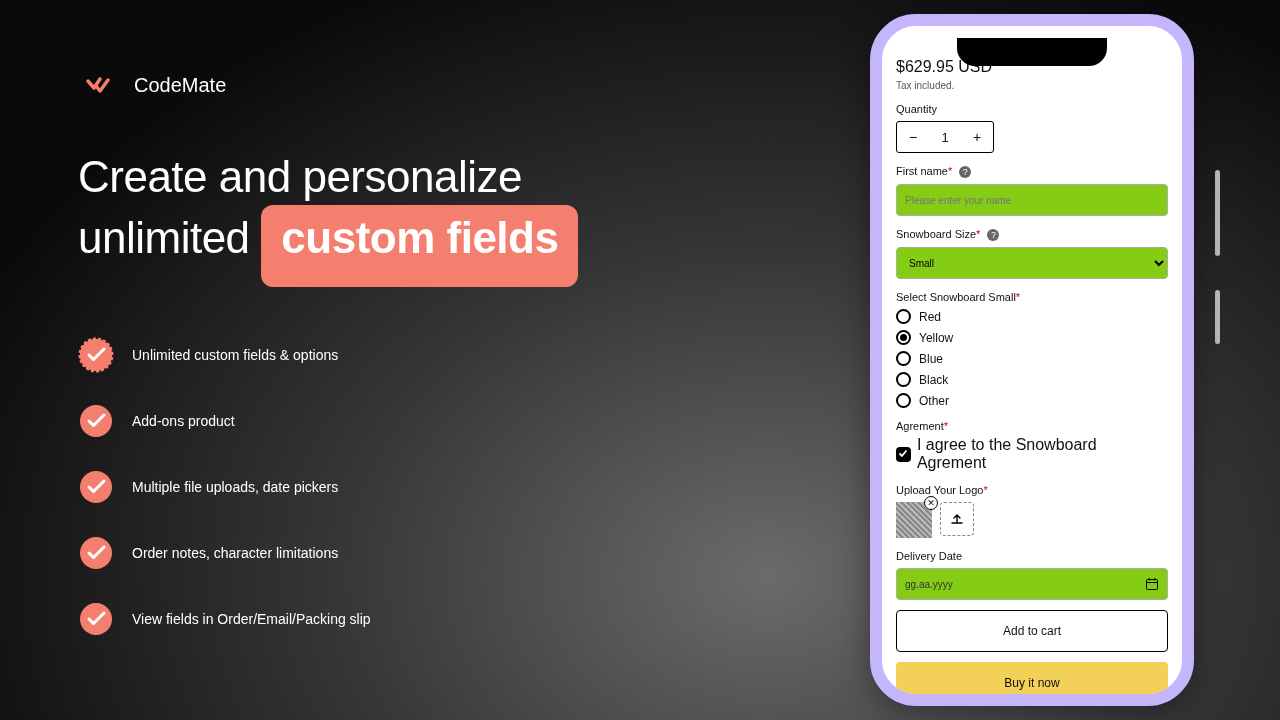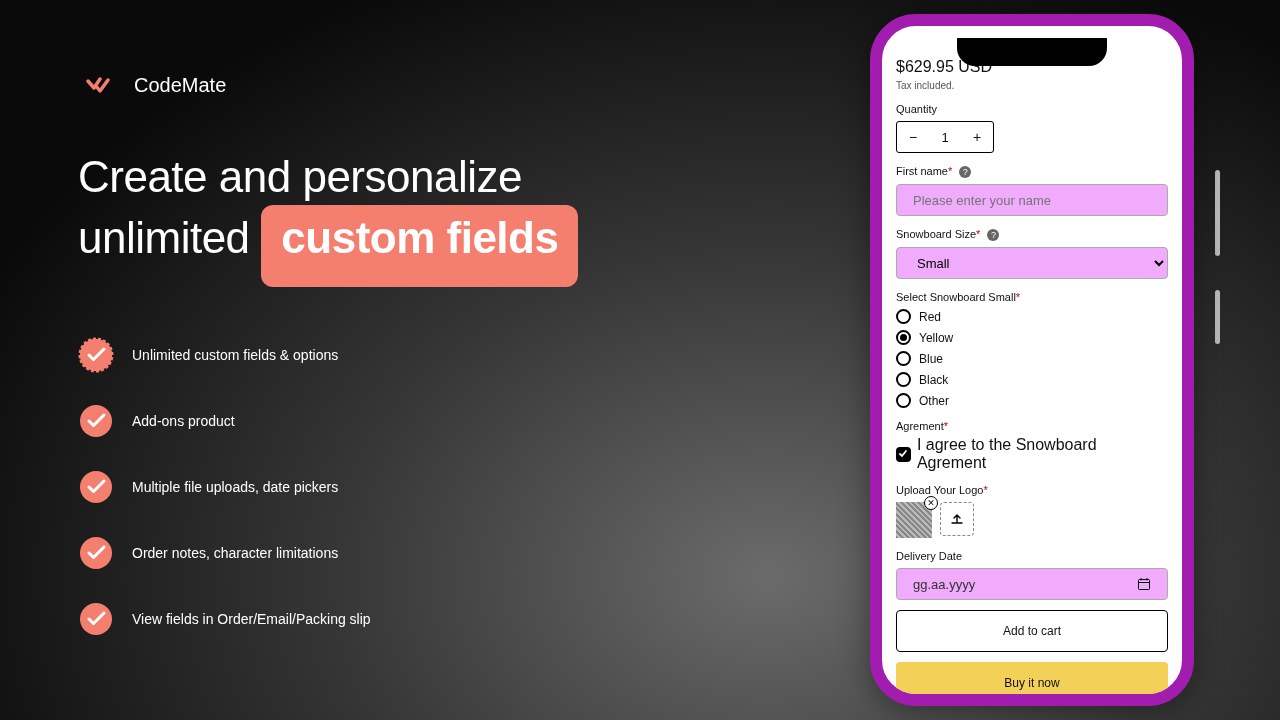--- a/index.html
+++ b/index.html
@@ -23,21 +23,21 @@
   }
   .features { margin-top: 50px; display: flex; flex-direction: column; gap: 30px; }
   .feat { display: flex; align-items: center; gap: 18px; font-size: 14px; font-weight: 300; }
   .check-badge { width: 36px; height: 36px; flex-shrink: 0; }
 
   
   .phone {
     position: absolute; right: 86px; top: 14px;
     width: 324px; height: 692px;
     background: #fff;
-    border: 12px solid #a21caf; border-radius: 46px;
+    border: 12px solid #c4b5fd; border-radius: 46px;
     padding: 18px 14px 8px 14px;
     box-shadow: 0 4px 30px rgba(0,0,0,.4);
     overflow: hidden; color: #111;
   }
   .side-btn { position: absolute; background: #b8b8b8; border-radius: 3px; }
   .sb-power { right: 60px; top: 170px; width: 5px; height: 86px; }
   .sb-vol   { right: 60px; top: 290px; width: 5px; height: 54px; }
   .notch {
     position: absolute; top: 12px; left: 50%; transform: translateX(-50%);
     width: 150px; height: 28px; background: #000; border-radius: 0 0 18px 18px;
@@ -47,21 +47,21 @@
   .tax { font-size: 10px; color: #555; margin-top: 4px; }
   .fld { margin-top: 12px; }
   .lbl { font-size: 11px; }
   .req { color: #c00; }
   .help { display:inline-flex; width:12px; height:12px; border-radius:50%; background:#666; color:#fff; font-size:9px; align-items:center; justify-content:center; margin-left:4px; }
   .qty-box { margin-top:6px; width:98px; height:32px; border:1px solid #000; border-radius:3px; display:flex; align-items:center; }
   .qty-btn { width:32px; text-align:center; font-size:14px; cursor:pointer; }
   .qty-val { flex:1; text-align:center; font-size:13px; }
   .text-input, .select-input, .date-input {
     margin-top:6px; width:100%; height:32px; border:1px solid #aaa; border-radius:4px;
-    padding:0 16px; font-size:13px; font-family:inherit; background:#f0abfc;
+    padding:0 8px; font-size:10px; font-family:inherit; background:#84cc16;
   }
   .select-input { appearance:auto; }
   .radios { margin-top:6px; display:flex; flex-direction:column; gap:6px; }
   .radio-row { display:flex; align-items:center; gap:8px; font-size:12px; }
   .radio { width:15px; height:15px; border:2px solid #000; border-radius:50%; display:flex; align-items:center; justify-content:center; }
   .radio.sel::after { content:""; width:7px; height:7px; background:#000; border-radius:50%; }
   .cbrow { display:flex; align-items:center; gap:6px; margin-top:4px; font-size:16px; }
   .cb { width:15px; height:15px; border-radius:4px; background:#000; display:flex; align-items:center; justify-content:center; }
   .upload-row { display:flex; gap:8px; margin-top:6px; align-items:flex-start; }
   .thumb { width:36px; height:36px; background:repeating-linear-gradient(45deg,#888,#888 2px,#bbb 2px,#bbb 4px); position:relative; }

